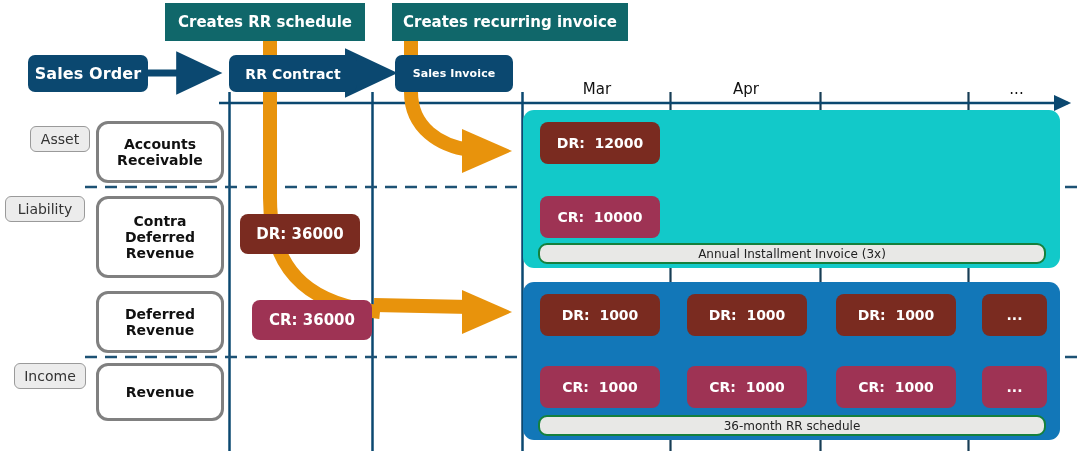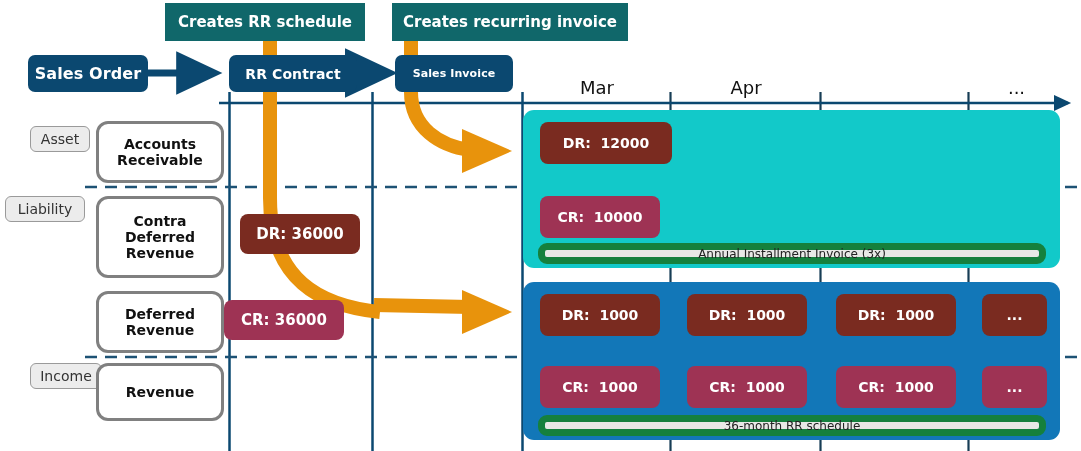--- a/index.html
+++ b/index.html
@@ -44,28 +44,28 @@
   .pill{
     border-radius:8px;color:#fff;font-weight:bold;font-size:14px;
     display:flex;align-items:center;justify-content:center;
     white-space:pre;
   }
   .pill-dr{background:#7a2b20;}
   .pill-cr{background:#9e3354;}
 
   
   .caption-bar{
-    background:#e8e8e6;border:7px solid #15803d;border-radius:9px;
+    background:#e8e8e6;border:2px solid #15803d;border-radius:9px;
     display:flex;align-items:center;justify-content:center;
     font-size:12px;color:#222;
   }
 
   
   .month-label{
-    font-size:18px;color:#111;display:flex;align-items:flex-end;justify-content:center;
+    font-size:15px;color:#111;display:flex;align-items:flex-end;justify-content:center;
   }
 
   svg.overlay{position:absolute;left:0;top:0;width:1081px;height:451px;pointer-events:none;}
 </style>
 </head>
 <body>
 
 <div id="stage">
 
   <svg class="overlay" viewBox="0 0 1081 451">
@@ -149,47 +149,47 @@
   <div class="abs month-label" style="left:969px;top:68px;width:95px;height:30px;">
     <span>...</span>
   </div>
 
   <div class="abs cat-tag" style="left:30px;top:126px;width:60px;height:26px;">
     <span>Asset</span>
   </div>
   <div class="abs cat-tag" style="left:5px;top:196px;width:80px;height:26px;">
     <span>Liability</span>
   </div>
-  <div class="abs cat-tag" style="left:30px;top:363px;width:72px;height:26px;">
+  <div class="abs cat-tag" style="left:14px;top:363px;width:72px;height:26px;">
     <span>Income</span>
   </div>
 
   <div class="abs acct-box" style="left:96px;top:121px;width:128px;height:62px;">
     <span class="ml">Accounts<br>Receivable</span>
   </div>
   <div class="abs acct-box" style="left:96px;top:196px;width:128px;height:82px;">
     <span class="ml">Contra<br>Deferred<br>Revenue</span>
   </div>
   <div class="abs acct-box" style="left:96px;top:291px;width:128px;height:62px;">
     <span class="ml">Deferred<br>Revenue</span>
   </div>
   <div class="abs acct-box" style="left:96px;top:363px;width:128px;height:58px;">
     <span class="ml">Revenue</span>
   </div>
 
   <div class="abs pill pill-dr" style="left:240px;top:214px;width:120px;height:40px;font-size:15px;">
     <span>DR: 36000</span>
   </div>
-  <div class="abs pill pill-cr" style="left:224px;top:300px;width:120px;height:40px;font-size:15px;">
+  <div class="abs pill pill-cr" style="left:252px;top:300px;width:120px;height:40px;font-size:15px;">
     <span>CR: 36000</span>
   </div>
 
   <div class="abs period-block block-teal" style="left:523px;top:110px;width:537px;height:158px;"></div>
 
-  <div class="abs pill pill-dr" style="left:540px;top:122px;width:132px;height:42px;">
+  <div class="abs pill pill-dr" style="left:540px;top:122px;width:120px;height:42px;">
     <span>DR:  12000</span>
   </div>
   <div class="abs pill pill-cr" style="left:540px;top:196px;width:120px;height:42px;">
     <span>CR:  10000</span>
   </div>
   <div class="abs caption-bar" style="left:538px;top:243px;width:508px;height:21px;">
     <span>Annual Installment Invoice (3x)</span>
   </div>
 
   <div class="abs period-block block-blue" style="left:523px;top:282px;width:537px;height:158px;"></div>

